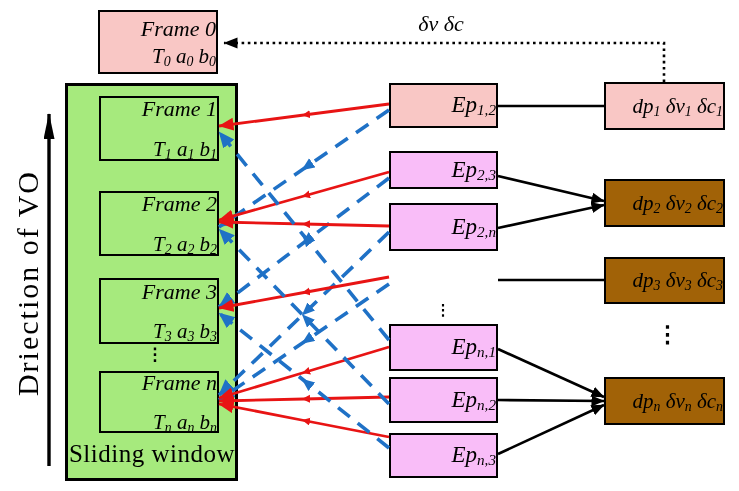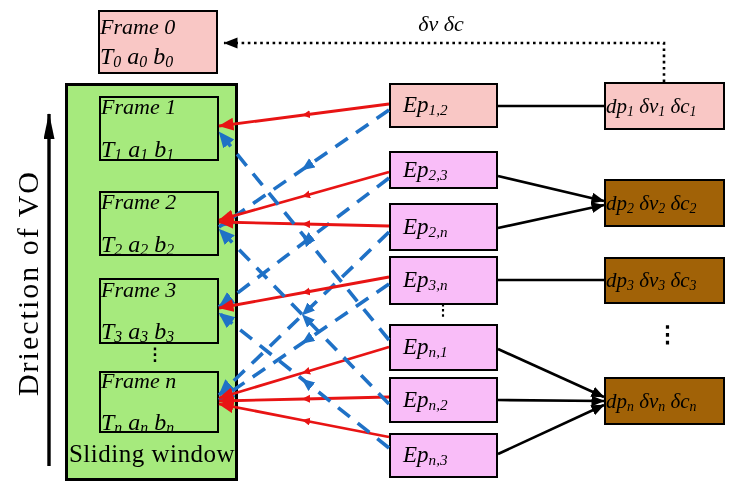--- a/index.html
+++ b/index.html
@@ -2,30 +2,30 @@
 <html><head>
 <meta charset="utf-8">
 <style>
   html,body{margin:0;padding:0;background:#ffffff;}
   #canvas{
     position:relative;width:739px;height:491px;background:#ffffff;overflow:hidden;
     font-family:"Liberation Serif","DejaVu Serif",serif;color:#000;
   }
   .node{
     position:absolute;box-sizing:border-box;border:2.6px solid #000;
-    display:flex;flex-direction:column;align-items:flex-start;justify-content:center;
+    display:flex;flex-direction:column;align-items:flex-end;justify-content:center;
     font-style:italic;line-height:1.25;text-align:center;
   }
   .node sub{font-size:0.66em;line-height:0;vertical-align:-0.22em;}
   .fill-pink{background:#f9c7c5;}
   .fill-green{background:#a6ea7d;gap:13px;}
   .fill-magenta{background:#f9bdf8;}
   .fill-cyan{background:#a16207;}
   .frame-title{font-size:22px;}
-  .frame-params{font-size:24px;}
+  .frame-params{font-size:21px;}
   .window{
     position:absolute;box-sizing:border-box;border:3.4px solid #000;
     left:65px;top:83px;width:173px;height:398px;background:#a6ea7d;
   }
   .window-label{
     position:absolute;left:66px;top:440px;width:172px;text-align:center;
     font-size:25px;font-style:normal;letter-spacing:0.5px;
   }
   .ep-label{font-size:23px;margin-left:12px;}
   .state-label{font-size:21px;white-space:nowrap;}
@@ -85,23 +85,20 @@
   <div class="window-label">Sliding window</div>
 
   <div class="node fill-pink" style="left:389px;top:83px;width:109px;height:45px">
     <div class="ep-label">Ep<sub>1,2</sub></div>
   </div>
   <div class="node fill-magenta" style="left:389px;top:151px;width:109px;height:38px">
     <div class="ep-label">Ep<sub>2,3</sub></div>
   </div>
   <div class="node fill-magenta" style="left:389px;top:203px;width:109px;height:48px">
     <div class="ep-label">Ep<sub>2,n</sub></div>
-  </div>
-  <div class="node fill-magenta" style="left:389px;top:256px;width:109px;height:49px">
-    <div class="ep-label">Ep<sub>3,n</sub></div>
   </div>
   <div class="node fill-magenta" style="left:389px;top:324px;width:109px;height:47px">
     <div class="ep-label">Ep<sub>n,1</sub></div>
   </div>
   <div class="node fill-magenta" style="left:389px;top:377px;width:109px;height:46px">
     <div class="ep-label">Ep<sub>n,2</sub></div>
   </div>
   <div class="node fill-magenta" style="left:389px;top:433px;width:109px;height:45px">
     <div class="ep-label">Ep<sub>n,3</sub></div>
   </div>

